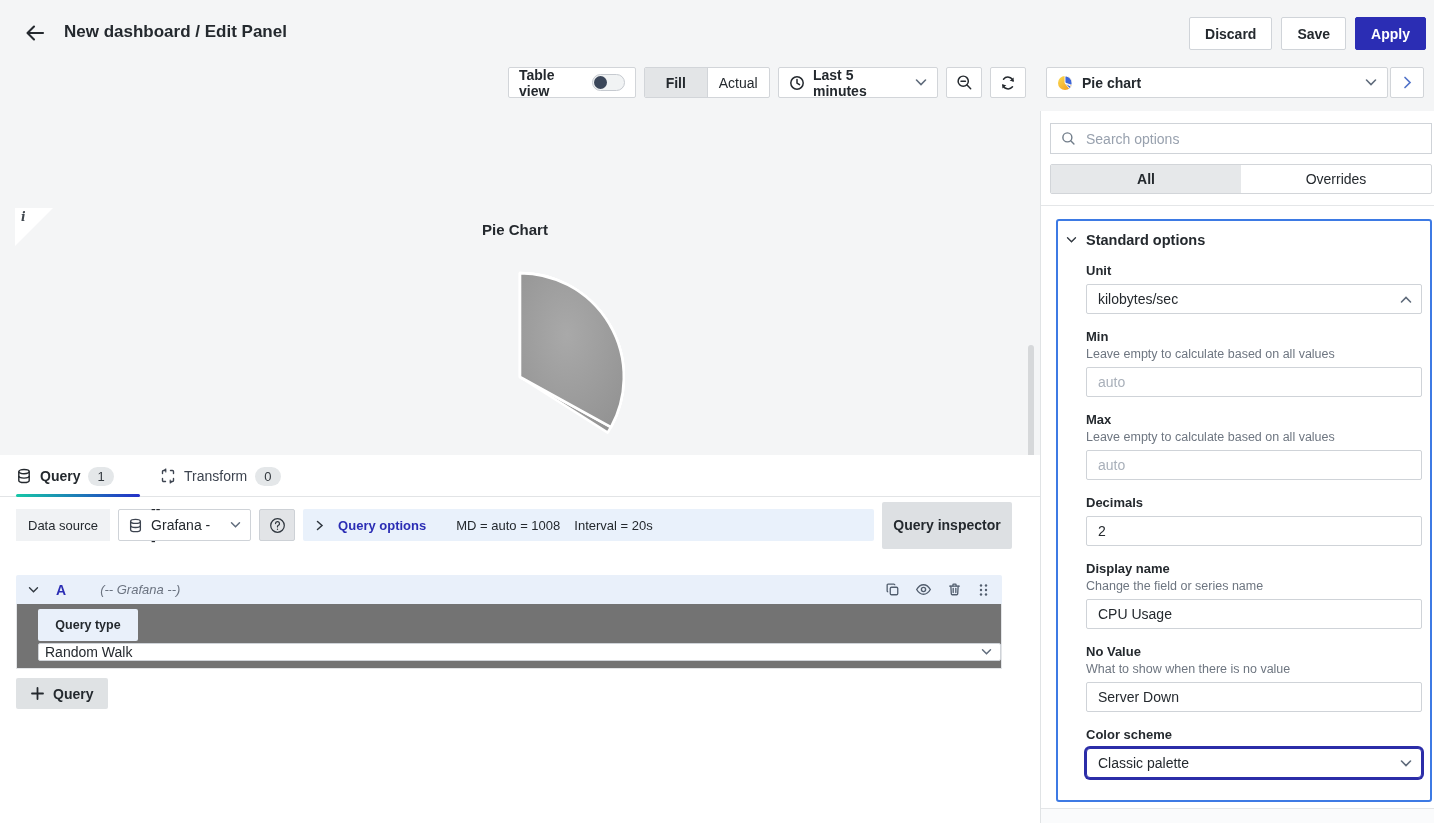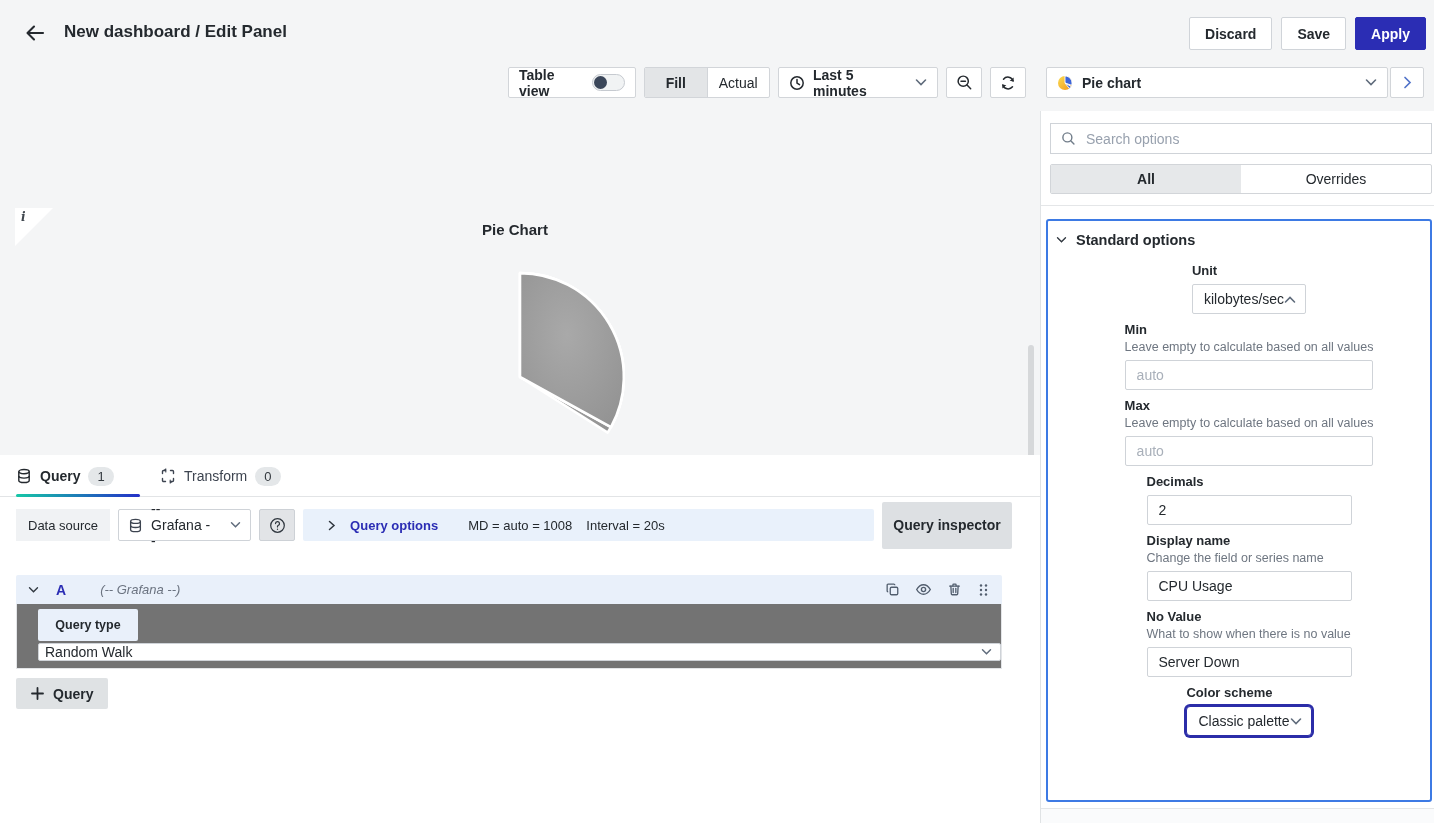--- a/index.html
+++ b/index.html
@@ -52,21 +52,21 @@
   .tab-transform { left:160px; color:#3d4450; }
   .tab-label { font-size:14px; }
   .tab-query .tab-label { font-weight:700; color:#24292e; }
   .badge { background:#e4e7e9; border-radius:10px; padding:2px 9px; font-size:13px; color:#33393f; }
   .tab-underline { position:absolute; left:16px; top:39px; width:124px; height:3px; border-radius:2px; background:linear-gradient(90deg,#16c7a7,#2430c8); }
 
   .ds-row { position:absolute; left:16px; top:54px; right:28px; height:32px; display:flex; gap:8px; align-items:center; }
   .ds-label { background:#f0f2f4; border-radius:0; height:32px; display:flex; align-items:center; padding:0 12px; font-size:13px; font-weight:400; }
   .ds-select { width:133px; height:32px; background:#fff; border:1px solid #cfd3d8; border-radius:2px; display:flex; align-items:center; gap:8px; padding:0 9px; cursor:pointer; }
   .help-btn { width:36px; height:32px; background:#e2e4e7; border:1px solid #cdd1d6; border-radius:2px; display:flex; align-items:center; justify-content:center; cursor:pointer; }
-  .qo-bar { flex:1; height:32px; background:#e9f1fb; border-radius:2px; display:flex; align-items:center; padding:0 25px; gap:14px; font-size:13px; }
+  .qo-bar { flex:1; height:32px; background:#e9f1fb; border-radius:2px; display:flex; align-items:center; padding:0 13px; gap:14px; font-size:13px; }
   .qo-label { color:#2b2db4; font-weight:700; cursor:pointer; }
   .qo-stat { color:#24292e; }
   .qo-stat.md { margin-left:16px; }
   .inspector-btn { width:130px; height:47px; background:#dde0e3; border:none; border-radius:2px; font-size:14px; font-weight:700; color:#24292e; cursor:pointer; font-family:inherit; }
 
   .query-editor { position:absolute; left:16px; top:120px; width:986px; }
   .qrow-header { height:29px; background:#e9f0fa; border-radius:2px 2px 0 0; display:flex; align-items:center; padding:0 12px; }
   .q-ref { font-size:14px; font-weight:700; color:#2b2db4; margin-left:17px; cursor:pointer; }
   .q-ds { font-size:13px; font-style:italic; color:#6b7380; margin-left:34px; }
   .qrow-icons { display:flex; gap:15px; align-items:center; color:#525e6e; }
@@ -78,24 +78,24 @@
 
   
   .sidebar { position:absolute; left:1040px; top:111px; width:394px; bottom:0; background:#ffffff; border-left:1px solid #e0e3e5; }
   .search-box { position:absolute; left:9px; right:2px; top:12px; height:31px; border:1px solid #cfd3d8; border-radius:0; background:#fff; display:flex; align-items:center; gap:8px; padding:0 10px; }
   .search-box input { border:none; outline:none; flex:1; font-size:14px; font-family:inherit; color:#24292e; background:transparent; }
   .search-box input::placeholder { color:#98a1ae; }
   .sb-tabs { position:absolute; left:9px; right:2px; top:53px; height:30px; border:1px solid #d2d5d9; border-radius:2px; display:flex; overflow:hidden; background:#fff; }
   .sb-tab { flex:1; display:flex; align-items:center; justify-content:center; font-size:14px; cursor:pointer; }
   .sb-tab-active { background:#e6e8ea; font-weight:700; }
   .sb-divider1 { position:absolute; left:0; right:0; top:94px; height:1px; background:#e4e6e8; }
-  .options-box { position:absolute; left:5px; right:2px; top:108px; height:583px; border:2px solid #3d7ae4; border-radius:3px; background:#fff; padding:11px 8px 12px 5px; overflow:hidden; }
+  .options-box { position:absolute; left:15px; right:2px; top:108px; height:583px; border:2px solid #3d7ae4; border-radius:3px; background:#fff; padding:11px 8px 12px 5px; overflow:hidden; }
   .ob-header { display:flex; align-items:center; gap:9px; padding-left:3px; cursor:pointer; }
   .ob-title { font-size:14.5px; font-weight:700; color:#24292e; }
-  .ob-fields { margin:15px 0 0 23px; display:flex; flex-direction:column; gap:8px;align-items:center; }
+  .ob-fields { margin:15px 0 0 23px; display:flex; flex-direction:column; gap:15px; }
   .field-label { font-size:13px; font-weight:700; color:#24292e; margin-bottom:6px; }
   .field-desc { font-size:12.5px; color:#6e7681; margin:-3px 0 6px; }
   .select { height:30px; border:1px solid #cfd3d8; border-radius:2px; background:#fff; display:flex; align-items:center; padding:0 9px 0 11px; cursor:pointer; font-size:14px; }
   .select-focused { border:1px solid #2b2da8; box-shadow:0 0 0 2px #2b2da8; border-radius:4px; }
   .text-input { width:100%; height:30px; border:1px solid #cfd3d8; border-radius:2px; padding:12px 11px; font-size:14px; font-family:inherit; color:#24292e; background:#fff; }
   .text-input::placeholder { color:#a9b0ba; }
   .sb-divider2 { position:absolute; left:0; right:0; top:697px; height:1px; background:#e4e6e8; }
   .sb-bottom { position:absolute; left:0; right:0; top:698px; bottom:0; background:#fafbfc; }
 
   svg { display:block; }

